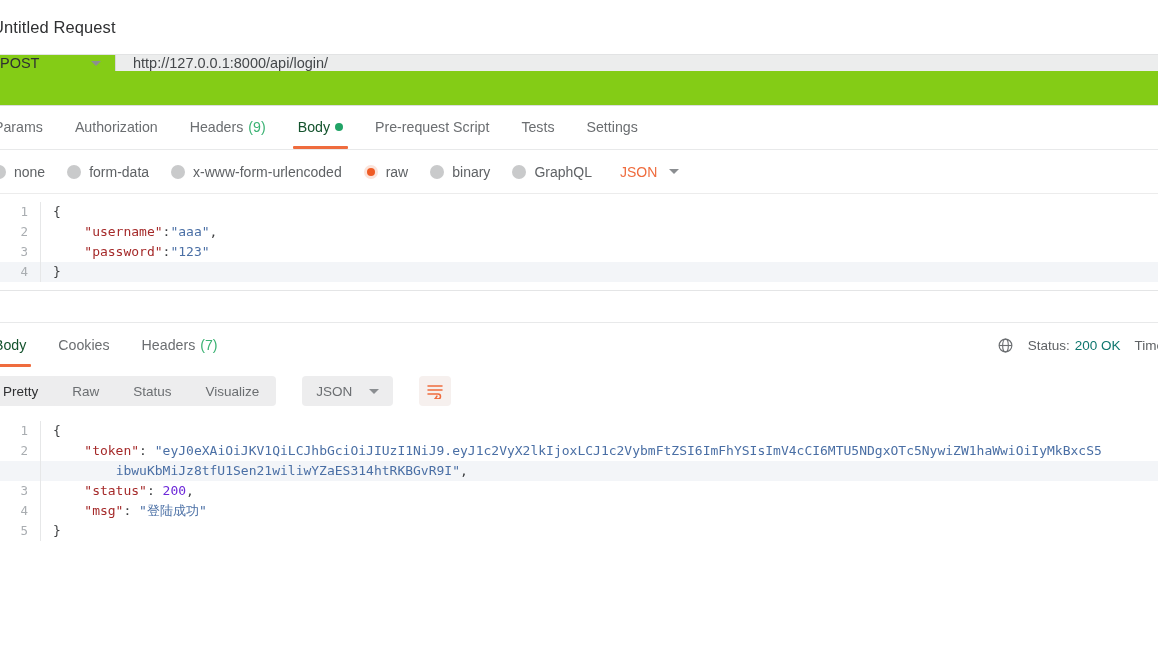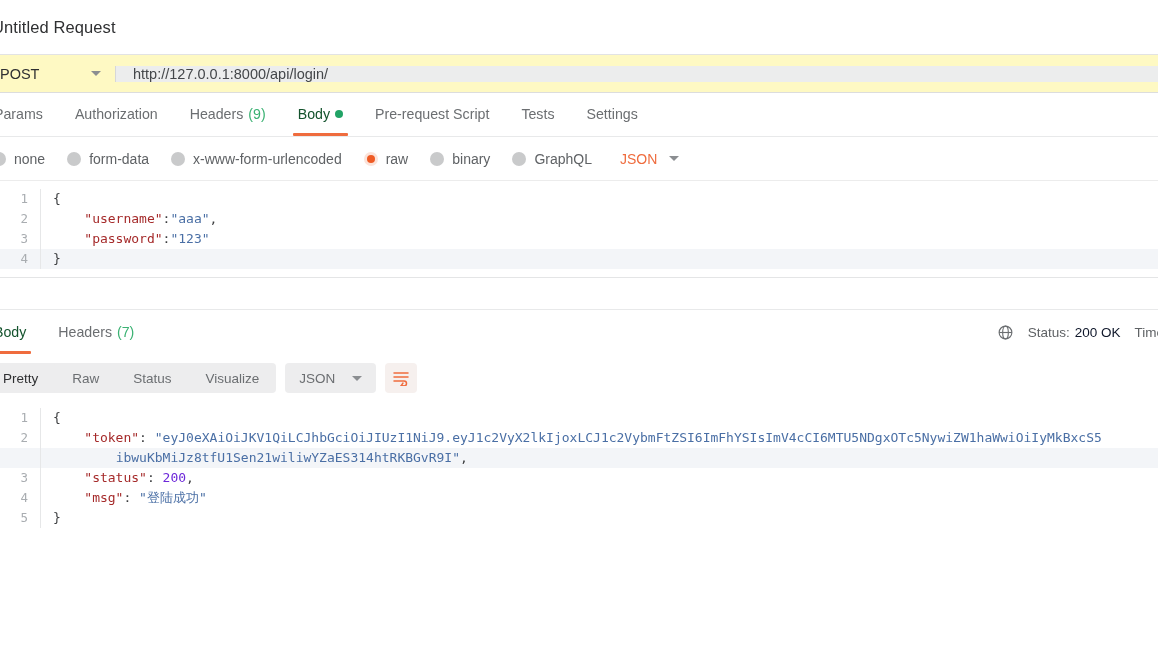--- a/index.html
+++ b/index.html
@@ -33,24 +33,24 @@
   }
   .req-title {
     font-size: 16.5px;
     color: #2f3032;
     letter-spacing: 0.1px;
     margin-left: -8px;
   }
 
   
   .url-bar {
-    height: 39px;
-    display: flex;
-    align-items: center;
-    background: #fef9c3;
+    height: 52px;
+    display: flex;
+    align-items: flex-start;
+    background: #84cc16;
     border-top: 1px solid #e2e3e4;
     border-bottom: 1px solid #dcdddd;
   }
   .method-box {
     width: 130px;
     display: flex;
     align-items: center;
     justify-content: space-between;
     padding: 0 12px 0 0;
     border-right: 1px solid #d6d7d8;
@@ -241,28 +241,28 @@
     align-items: center;
     gap: 14px;
     font-size: 13.5px;
     color: #5f6265;
     white-space: nowrap;
   }
   .globe-icon {
     width: 17px; height: 17px;
     color: #6b6e71;
   }
-  .status-ok { color: #0f172a; }
+  .status-ok { color: #0f766e; }
 
   
   .resp-toolbar {
     height: 48px;
     display: flex;
     align-items: center;
-    gap: 9px;
+    gap: 26px;
     background: #ffffff;
     padding-left: 0;
   }
   .pill-group {
     display: flex;
     align-items: center;
     background: #ededee;
     border-radius: 4px;
     height: 30px;
     margin-left: -14px;
@@ -405,20 +405,23 @@
           <div class="code-text"><span class="k-punct">}</span></div>
         </div>
       </div>
   </div>
 
   <div class="spacer-gap"></div>
 
   <div class="resp-tabs">
     <div class="tab active">
       <span>Body</span>
+    </div>
+    <div class="tab">
+      <span>Cookies</span>
     </div>
     <div class="tab">
       <span>Headers</span>
       <span class="tab-count">(7)</span>
     </div>
 
     <div class="resp-meta">
       <span class="globe-icon">
         <svg viewBox="0 0 24 24" width="17" height="17" fill="none" stroke="#6b6e71" stroke-width="1.6">
           <circle cx="12" cy="12" r="9"></circle>

